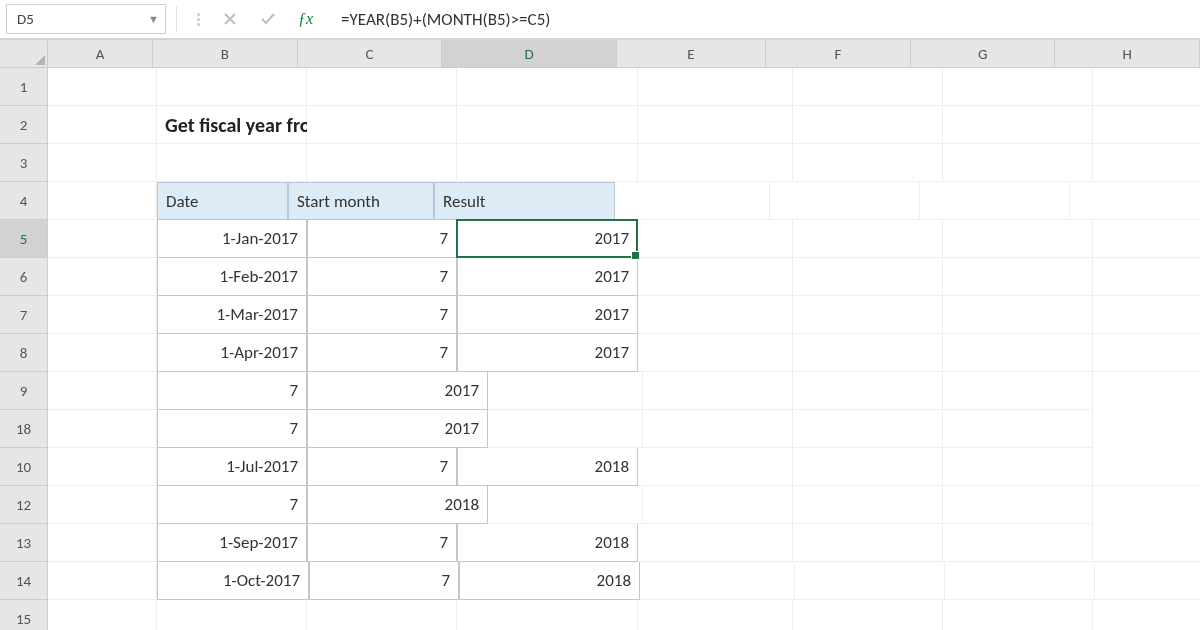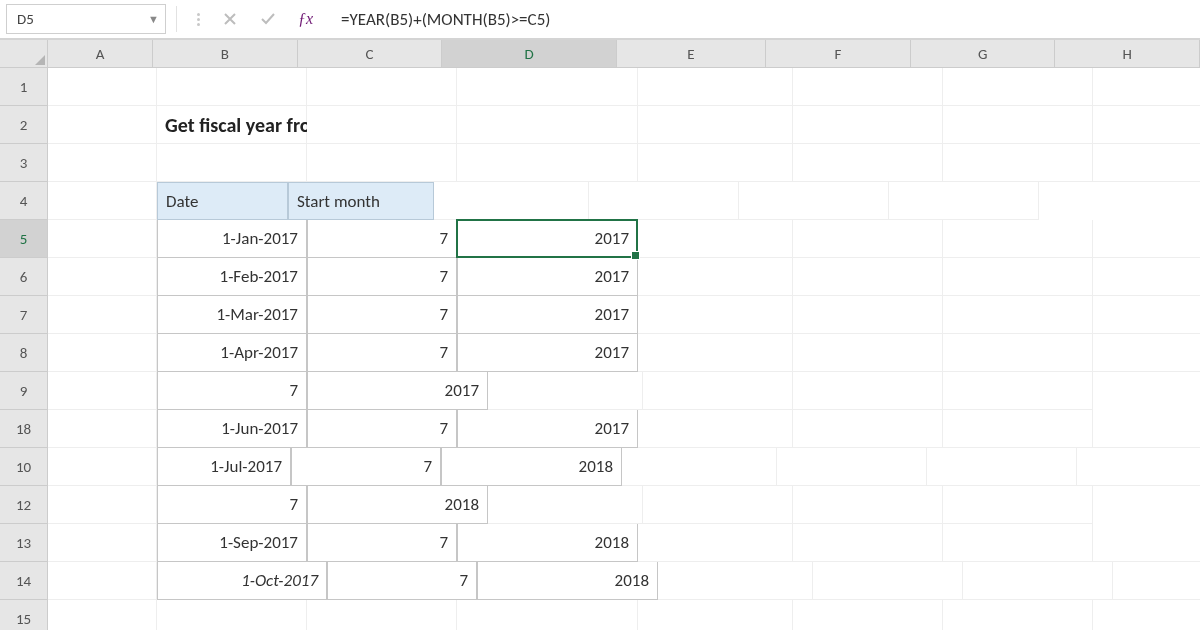--- a/index.html
+++ b/index.html
@@ -47,21 +47,21 @@
     align-items: center;
     gap: 22px;
     padding: 0 10px;
     color: #bdbdbd;
   }
   .fb-icons .dots { letter-spacing: 0; font-size: 18px; line-height: 0.4; display:flex; flex-direction:column; gap:2px;}
   .fb-icons .dots span{display:block;width:3px;height:3px;background:#c8c8c8;border-radius:50%;}
   .fb-icons svg { width: 16px; height: 16px; }
   .fb-icons .fx {
     font-style: italic;
-    color: #701a75;
+    color: #15803d;
     font-family: "Times New Roman", serif;
     font-size: 16px;
   }
   .formula-input {
     flex: 1;
     display: flex;
     align-items: center;
     color: #333;
     padding-left: 8px;
     font-size: 17px;
@@ -260,20 +260,21 @@
         <div class="cell" style="width: 181px;"></div>
         <div class="cell" style="width: 155px;"></div>
         <div class="cell" style="width: 150px;"></div>
         <div class="cell" style="width: 150px;"></div>
         <div class="cell" style="width: 150px;"></div>
       </div>
       <div class="row">
         <div class="cell" style="width: 109px;"></div>
         <div class="cell header left" style="width: 131px;">Date</div>
         <div class="cell header left" style="width: 146px;">Start month</div>
+        <div class="cell header left" style="width: 181px;">Result</div>
         <div class="cell" style="width: 155px;"></div>
         <div class="cell" style="width: 150px;"></div>
         <div class="cell" style="width: 150px;"></div>
         <div class="cell" style="width: 150px;"></div>
       </div>
       <div class="row">
         <div class="cell" style="width: 109px;"></div>
         <div class="cell tbl right firstcol" style="width: 150px;">1-Jan-2017</div>
         <div class="cell tbl right" style="width: 150px;">7</div>
         <div class="cell tbl right" style="width: 181px;">2017</div>
@@ -316,31 +317,30 @@
         <div class="cell" style="width: 109px;"></div>
         <div class="cell tbl right" style="width: 150px;">7</div>
         <div class="cell tbl right" style="width: 181px;">2017</div>
         <div class="cell" style="width: 155px;"></div>
         <div class="cell" style="width: 150px;"></div>
         <div class="cell" style="width: 150px;"></div>
         <div class="cell" style="width: 150px;"></div>
       </div>
       <div class="row">
         <div class="cell" style="width: 109px;"></div>
-        <div class="cell tbl right firstcol" style="width: 150px;">1-Jun-2017</div>
-        <div class="cell tbl right" style="width: 150px;">7</div>
-        <div class="cell tbl right" style="width: 181px;">2017</div>
-        <div class="cell" style="width: 155px;"></div>
-        <div class="cell" style="width: 150px;"></div>
-        <div class="cell" style="width: 150px;"></div>
-        <div class="cell" style="width: 150px;"></div>
-      </div>
-      <div class="row">
-        <div class="cell" style="width: 109px;"></div>
-        <div class="cell tbl right firstcol" style="width: 134px;">1-Jul-2017</div>
+        <div class="cell tbl right" style="width: 150px;">7</div>
+        <div class="cell tbl right" style="width: 181px;">2017</div>
+        <div class="cell" style="width: 155px;"></div>
+        <div class="cell" style="width: 150px;"></div>
+        <div class="cell" style="width: 150px;"></div>
+        <div class="cell" style="width: 150px;"></div>
+      </div>
+      <div class="row">
+        <div class="cell" style="width: 109px;"></div>
+        <div class="cell tbl right firstcol" style="width: 150px;">1-Jul-2017</div>
         <div class="cell tbl right" style="width: 150px;">7</div>
         <div class="cell tbl right" style="width: 181px;">2018</div>
         <div class="cell" style="width: 155px;"></div>
         <div class="cell" style="width: 150px;"></div>
         <div class="cell" style="width: 150px;"></div>
         <div class="cell" style="width: 150px;"></div>
       </div>
       <div class="row">
         <div class="cell" style="width: 109px;"></div>
         <div class="cell tbl right" style="width: 150px;">7</div>
@@ -355,21 +355,21 @@
         <div class="cell tbl right firstcol" style="width: 150px;">1-Sep-2017</div>
         <div class="cell tbl right" style="width: 150px;">7</div>
         <div class="cell tbl right" style="width: 181px;">2018</div>
         <div class="cell" style="width: 155px;"></div>
         <div class="cell" style="width: 150px;"></div>
         <div class="cell" style="width: 150px;"></div>
         <div class="cell" style="width: 150px;"></div>
       </div>
       <div class="row">
         <div class="cell" style="width: 109px;"></div>
-        <div class="cell tbl right firstcol" style="width: 170px; font-style: italic;">1-Oct-2017</div>
+        <div class="cell tbl right firstcol" style="width: 152px;">1-Oct-2017</div>
         <div class="cell tbl right" style="width: 150px;">7</div>
         <div class="cell tbl right" style="width: 181px;">2018</div>
         <div class="cell" style="width: 155px;"></div>
         <div class="cell" style="width: 150px;"></div>
         <div class="cell" style="width: 150px;"></div>
         <div class="cell" style="width: 150px;"></div>
       </div>
       <div class="row">
         <div class="cell" style="width: 109px;"></div>
         <div class="cell" style="width: 150px;"></div>

